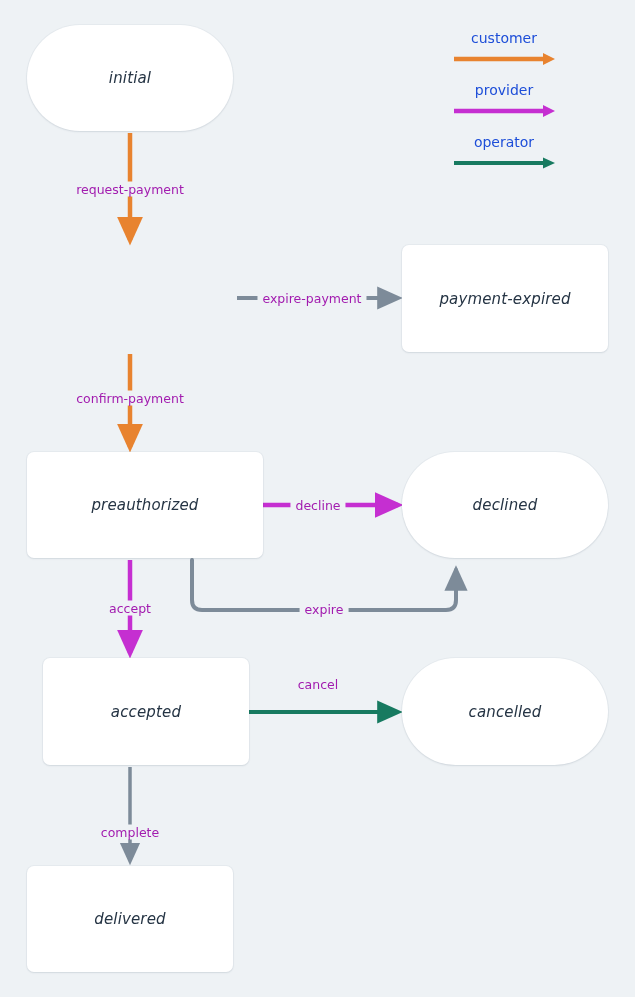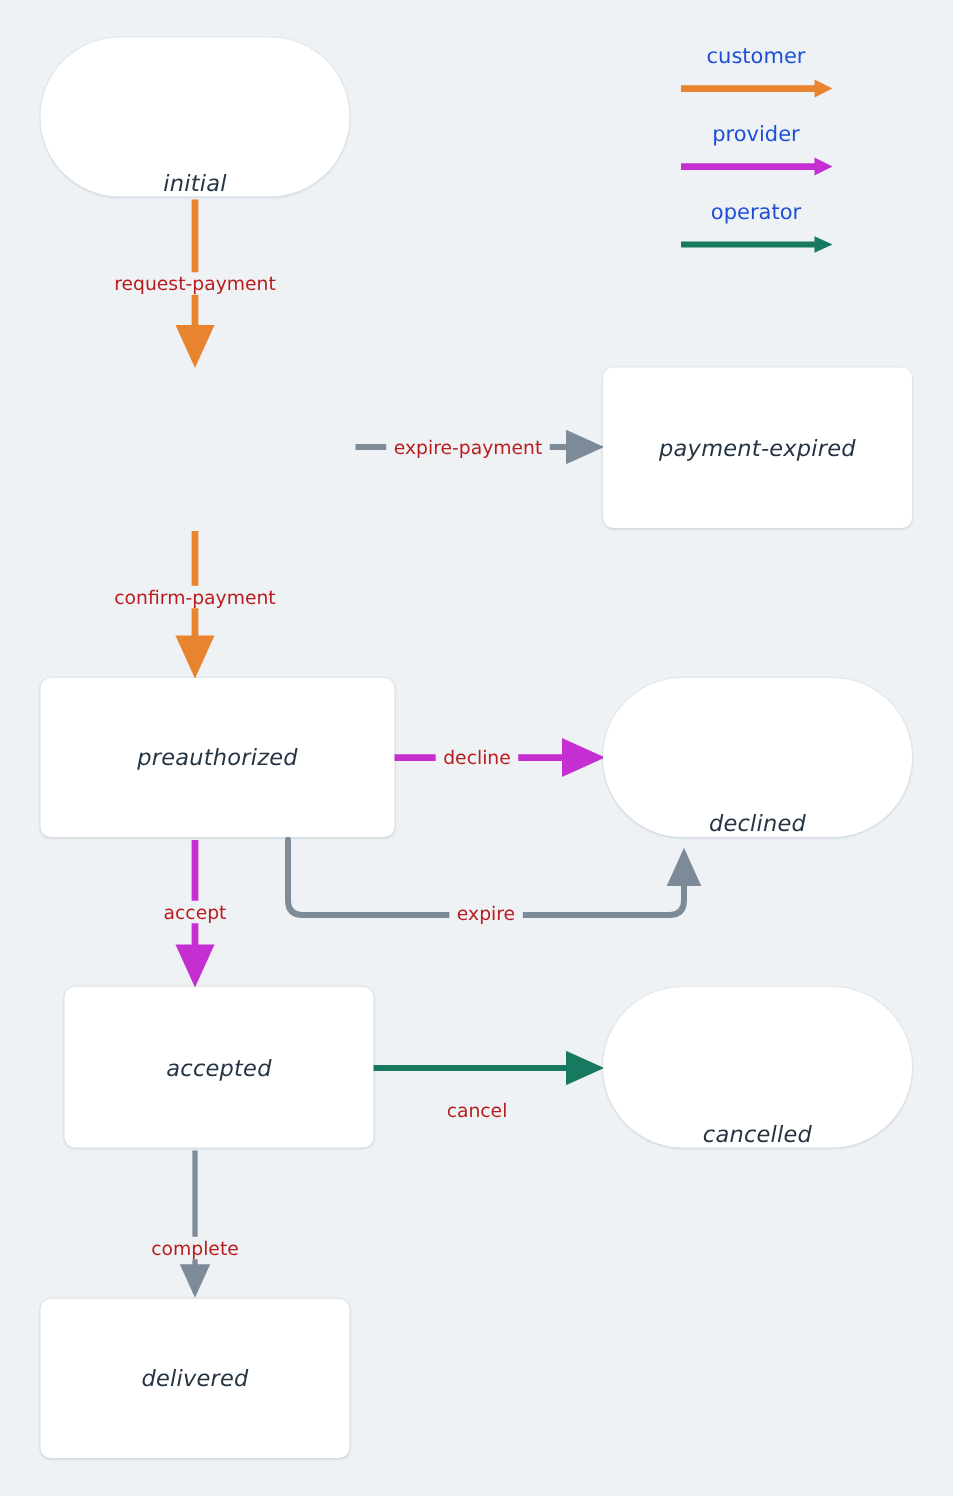--- a/index.html
+++ b/index.html
@@ -18,26 +18,26 @@
     background:#ffffff;
     display:flex;align-items:center;justify-content:center;
     color:#253444;
     font-style:italic;
     font-size:15px;
     letter-spacing:.15px;
     box-shadow:0 1px 2px rgba(40,60,80,.10), 0 0 0 1px rgba(40,60,80,.035);
     box-sizing:border-box;
   }
   .node.rect{border-radius:7px;}
-  .node.pill{border-radius:999px;align-items:flex-end;}
+  .node.pill{border-radius:999px;}
 
   
   .elabel{
     position:absolute;
-    color:#b91c1c;
+    color:#a21caf;
     font-size:12.5px;
     font-style:normal;
     white-space:nowrap;
     background:#eef2f5;
     padding:0 5px;
     line-height:15px;
     transform:translate(-50%,-50%);
   }
 
   
@@ -133,21 +133,21 @@
   <div class="node rect" style="left:27px;top:866px;width:206px;height:106px;">
     <span>delivered</span>
   </div>
 
   <div class="elabel" style="left:130px;top:189px;">request-payment</div>
   <div class="elabel" style="left:312px;top:298px;">expire-payment</div>
   <div class="elabel" style="left:130px;top:398px;">confirm-payment</div>
   <div class="elabel" style="left:318px;top:505px;">decline</div>
   <div class="elabel" style="left:324px;top:609px;">expire</div>
   <div class="elabel" style="left:130px;top:608px;">accept</div>
-  <div class="elabel" style="left:318px;top:740px;">cancel</div>
+  <div class="elabel" style="left:318px;top:684px;">cancel</div>
   <div class="elabel" style="left:130px;top:815px;margin-top:17px;">complete</div>
 
   <div id="legend">
 
     <div class="lg-row">
       <div class="lg-text">customer</div>
       <svg class="lg-svg" width="110" height="14">
         <path d="M4,7 L96,7" stroke="#e8832f" stroke-width="4.5" fill="none"></path>
         <path d="M93,1 L105,7 L93,13 z" fill="#e8832f"></path>
       </svg>

